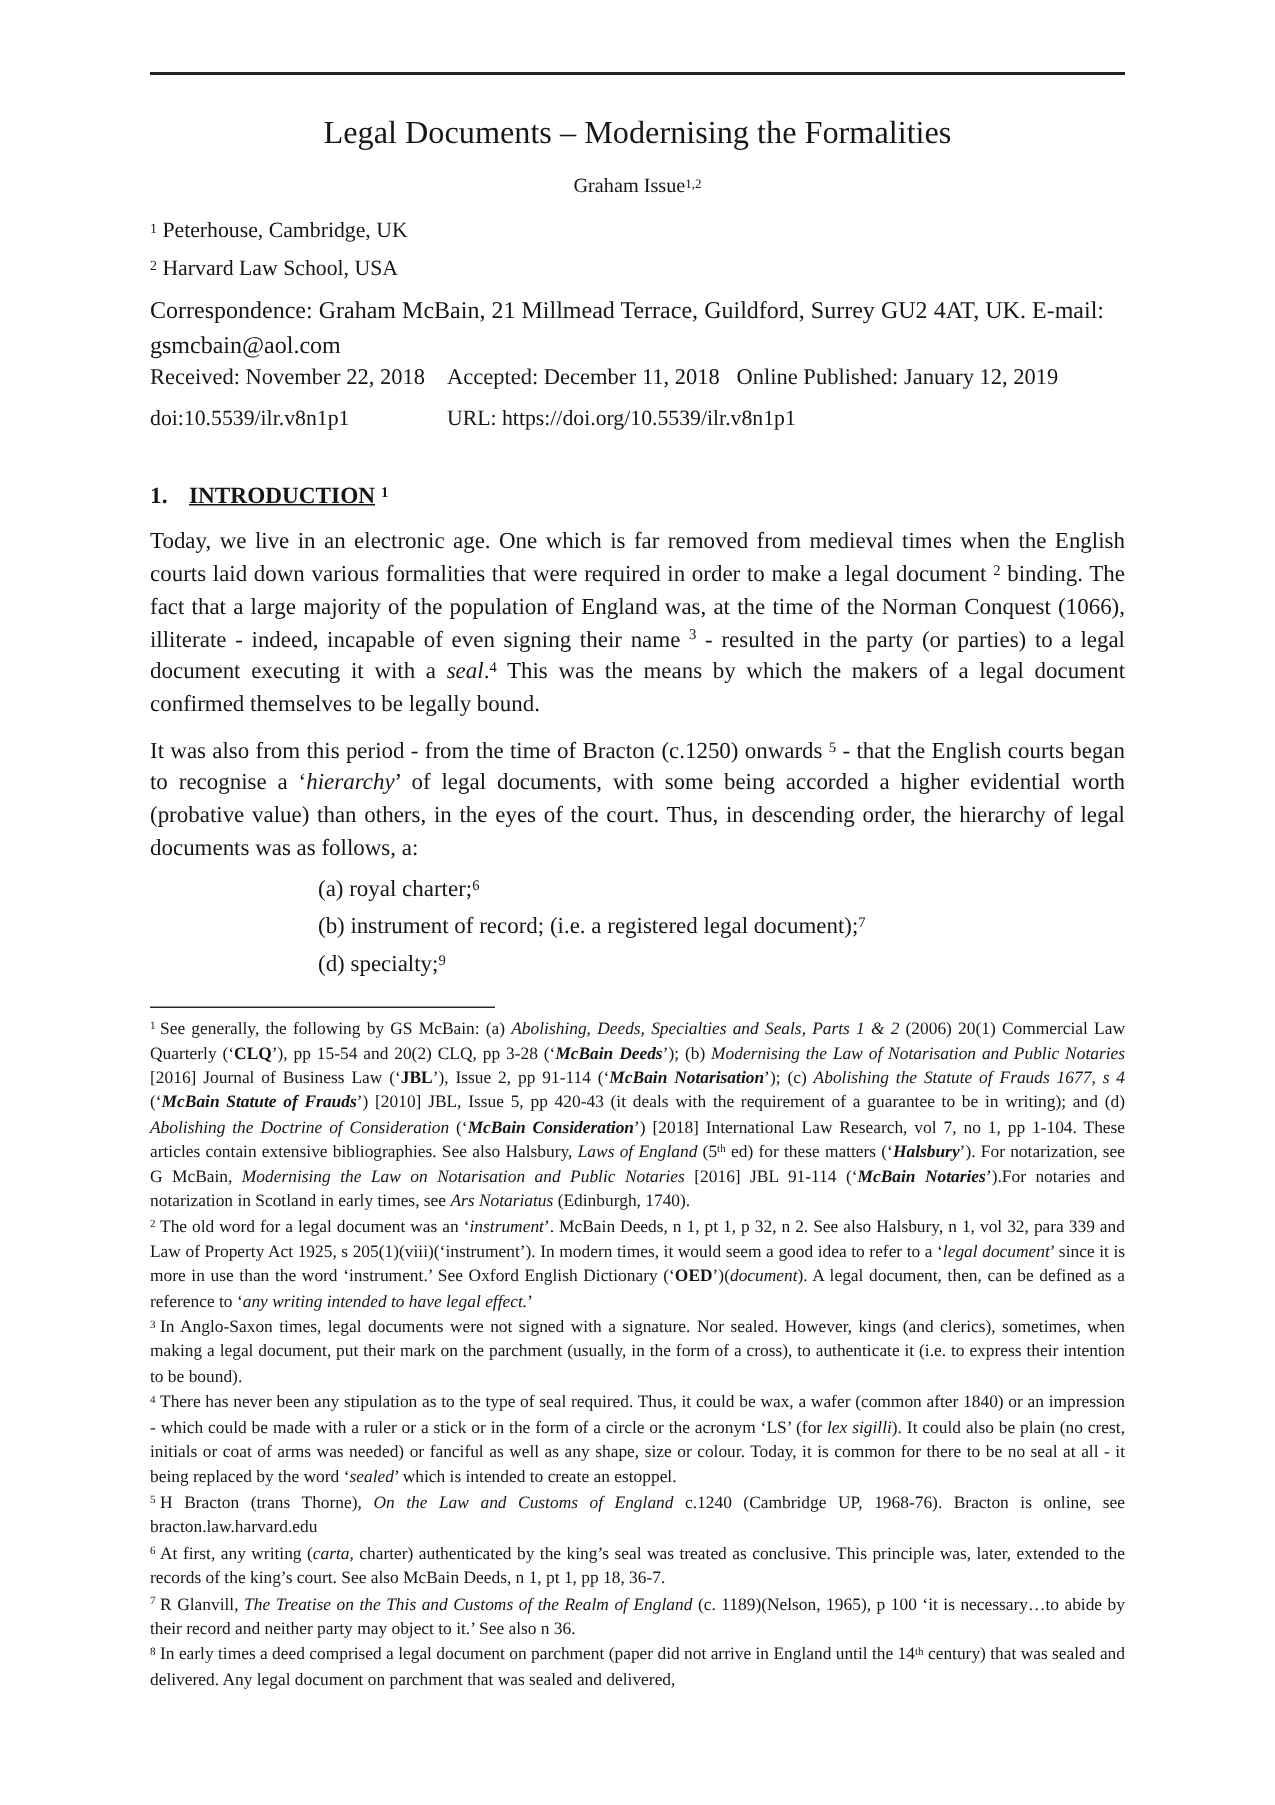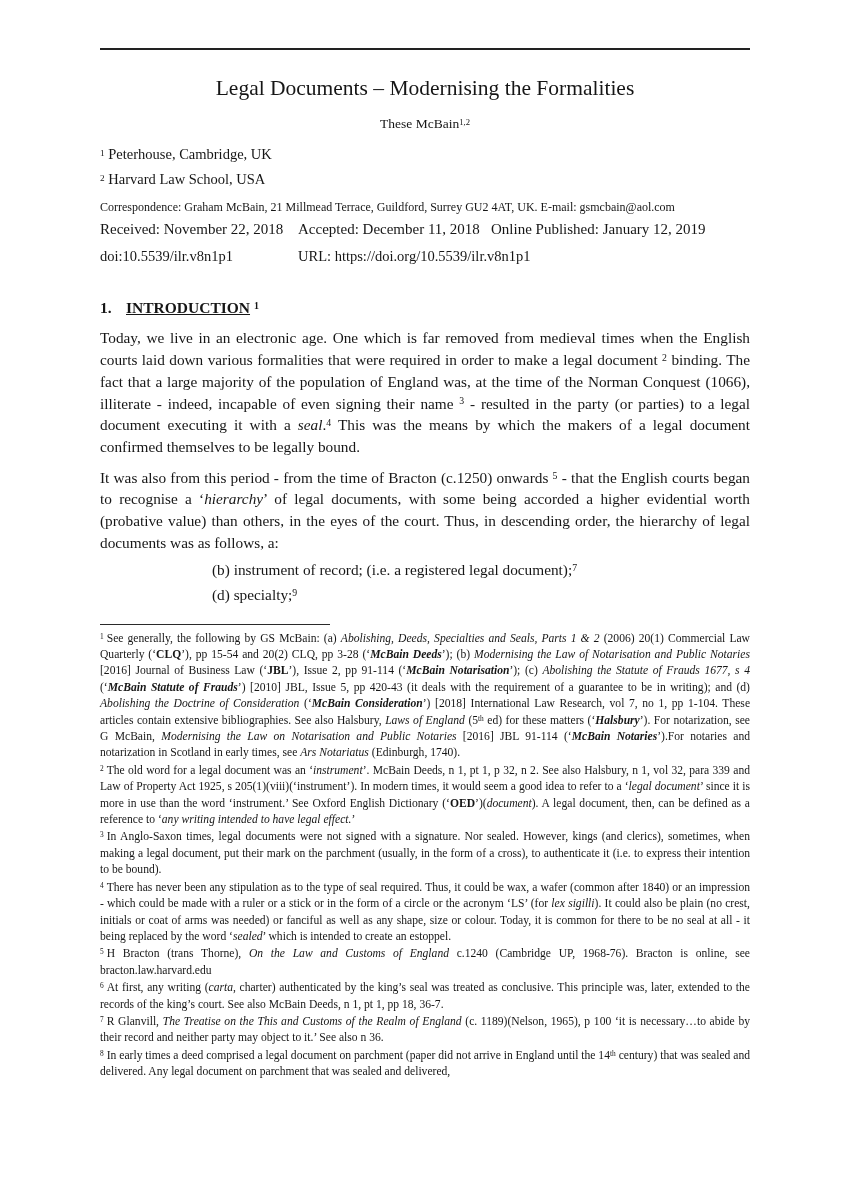--- a/index.html
+++ b/index.html
@@ -14,21 +14,21 @@
 
   
   .masthead { text-align: right; font-size: 13.2px; line-height: 16px; }
   .masthead-rule { border-bottom: 2px solid #222; margin-top: 2px; }
 
   
   .paper-title { margin-top: 24px; font-size: 21.5px; font-weight: 400; text-align: center; line-height: 28px; }
   .author-line { margin-top: 13px; text-align: center; font-size: 13.5px; }
   .affil-block { margin-top: 10px; font-size: 14.5px; }
   .affil { line-height: 25px; }
-  .corresp { margin: 4px 14px 0 0; font-size: 12px; line-height: 23px; text-align: justify; }
+  .corresp { margin: 4px 14px 0 0; font-size: 16px; line-height: 23px; text-align: justify; }
 
   
   .dates-row { font-size: 15px; line-height: 20px; }
   .doi-row { margin-top: 7px; font-size: 14.5px; line-height: 20px; }
   .col1 { display: inline-block; width: 198px; }
   .col2 { display: inline-block; width: 193px; }
 
   
   .section-heading { margin: 33px 0 0 0; font-size: 15.5px; font-weight: 700; }
   .section-num { display: inline-block; width: 26px; }
@@ -55,21 +55,21 @@
 </head>
 <body>
 
 <div class="page">
 
   <div class="masthead-rule"></div>
 
   <h1 class="paper-title">Legal Documents – Modernising the Formalities</h1>
 
   <div class="author-line">
-    <span>These McBain</span><span class="sup">1,2</span>
+    <span>Graham Issue</span><span class="sup">1,2</span>
   </div>
 
   <div class="affil-block">
     <div class="affil"><span class="sup">1</span><span> Peterhouse, Cambridge, UK</span></div>
     <div class="affil"><span class="sup">2</span><span> Harvard Law School, USA</span></div>
   </div>
 
   <p class="corresp">Correspondence: Graham McBain, 21 Millmead Terrace, Guildford, Surrey GU2 4AT, UK. E-mail: gsmcbain@aol.com</p>
 
   <div class="dates-row">
@@ -80,20 +80,21 @@
   </div>
 
   <h2 class="section-heading">
     <span class="section-num">1.</span><span class="section-title">INTRODUCTION</span><span class="sup heading-sup">1</span>
   </h2>
 
   <p class="body-para"><span>Today, we live in an electronic age. One which is far removed from medieval times when the English courts laid down various formalities that were required in order to make a legal document </span><span class="sup">2</span><span> binding. The fact that a large majority of the population of England was, at the time of the Norman Conquest (1066), illiterate - indeed, incapable of even signing their name </span><span class="sup">3</span><span> - resulted in the party (or parties) to a legal document executing it with a </span><span class="it">seal</span><span>.</span><span class="sup">4</span><span> This was the means by which the makers of a legal document confirmed themselves to be legally bound.</span></p>
   <p class="body-para"><span>It was also from this period - from the time of Bracton (c.1250) onwards </span><span class="sup">5</span><span> - that the English courts began to recognise a ‘</span><span class="it">hierarchy</span><span>’ of legal documents, with some being accorded a higher evidential worth (probative value) than others, in the eyes of the court. Thus, in descending order, the hierarchy of legal documents was as follows, a:</span></p>
 
   <div class="hier-list">
+    <div class="hier-item"><span>(a) royal charter;</span><span class="sup">6</span></div>
     <div class="hier-item"><span>(b) instrument of record; (i.e. a registered legal document);</span><span class="sup">7</span></div>
     <div class="hier-item"><span>(d) specialty;</span><span class="sup">9</span></div>
   </div>
 
   <div class="fn-separator"></div>
 
   <div class="footnotes">
     <p class="footnote"><span class="sup fn-num">1</span><span><span>See generally, the following by GS McBain: (a) </span><span class="it">Abolishing, Deeds, Specialties and Seals, Parts 1 &amp; 2</span><span> (2006) 20(1) Commercial Law Quarterly (‘</span><span class="bd">CLQ</span><span>’), pp 15-54 and 20(2) CLQ, pp 3-28 (‘</span><span class="it bd">McBain Deeds</span><span>’); (b) </span><span class="it">Modernising the Law of Notarisation and Public Notaries</span><span> [2016] Journal of Business Law (‘</span><span class="bd">JBL</span><span>’), Issue 2, pp 91-114 (‘</span><span class="it bd">McBain Notarisation</span><span>’); (c) </span><span class="it">Abolishing the Statute of Frauds 1677, s 4</span><span> (‘</span><span class="it bd">McBain Statute of Frauds</span><span>’) [2010] JBL, Issue 5, pp 420-43 (it deals with the requirement of a guarantee to be in writing); and (d) </span><span class="it">Abolishing the Doctrine of Consideration</span><span> (‘</span><span class="it bd">McBain Consideration</span><span>’) [2018] International Law Research, vol 7, no 1, pp 1-104. These articles contain extensive bibliographies. See also Halsbury, </span><span class="it">Laws of England</span><span> (5</span><span class="sup">th</span><span> ed) for these matters (‘</span><span class="it bd">Halsbury</span><span>’). For notarization, see G McBain, </span><span class="it">Modernising the Law on Notarisation and Public Notaries</span><span> [2016] JBL 91-114 (‘</span><span class="it bd">McBain Notaries</span><span>’).For notaries and notarization in Scotland in early times, see </span><span class="it">Ars Notariatus</span><span> (Edinburgh, 1740).</span></span></p>
     <p class="footnote"><span class="sup fn-num">2</span><span><span>The old word for a legal document was an ‘</span><span class="it">instrument</span><span>’. McBain Deeds, n 1, pt 1, p 32, n 2. See also Halsbury, n 1, vol 32, para 339 and Law of Property Act 1925, s 205(1)(viii)(‘instrument’). In modern times, it would seem a good idea to refer to a ‘</span><span class="it">legal document</span><span>’ since it is more in use than the word ‘instrument.’ See Oxford English Dictionary (‘</span><span class="bd">OED</span><span>’)(</span><span class="it">document</span><span>). A legal document, then, can be defined as a reference to ‘</span><span class="it">any writing intended to have legal effect.</span><span>’</span></span></p>
     <p class="footnote"><span class="sup fn-num">3</span><span><span>In Anglo-Saxon times, legal documents were not signed with a signature. Nor sealed. However, kings (and clerics), sometimes, when making a legal document, put their mark on the parchment (usually, in the form of a cross), to authenticate it (i.e. to express their intention to be bound).</span></span></p>

